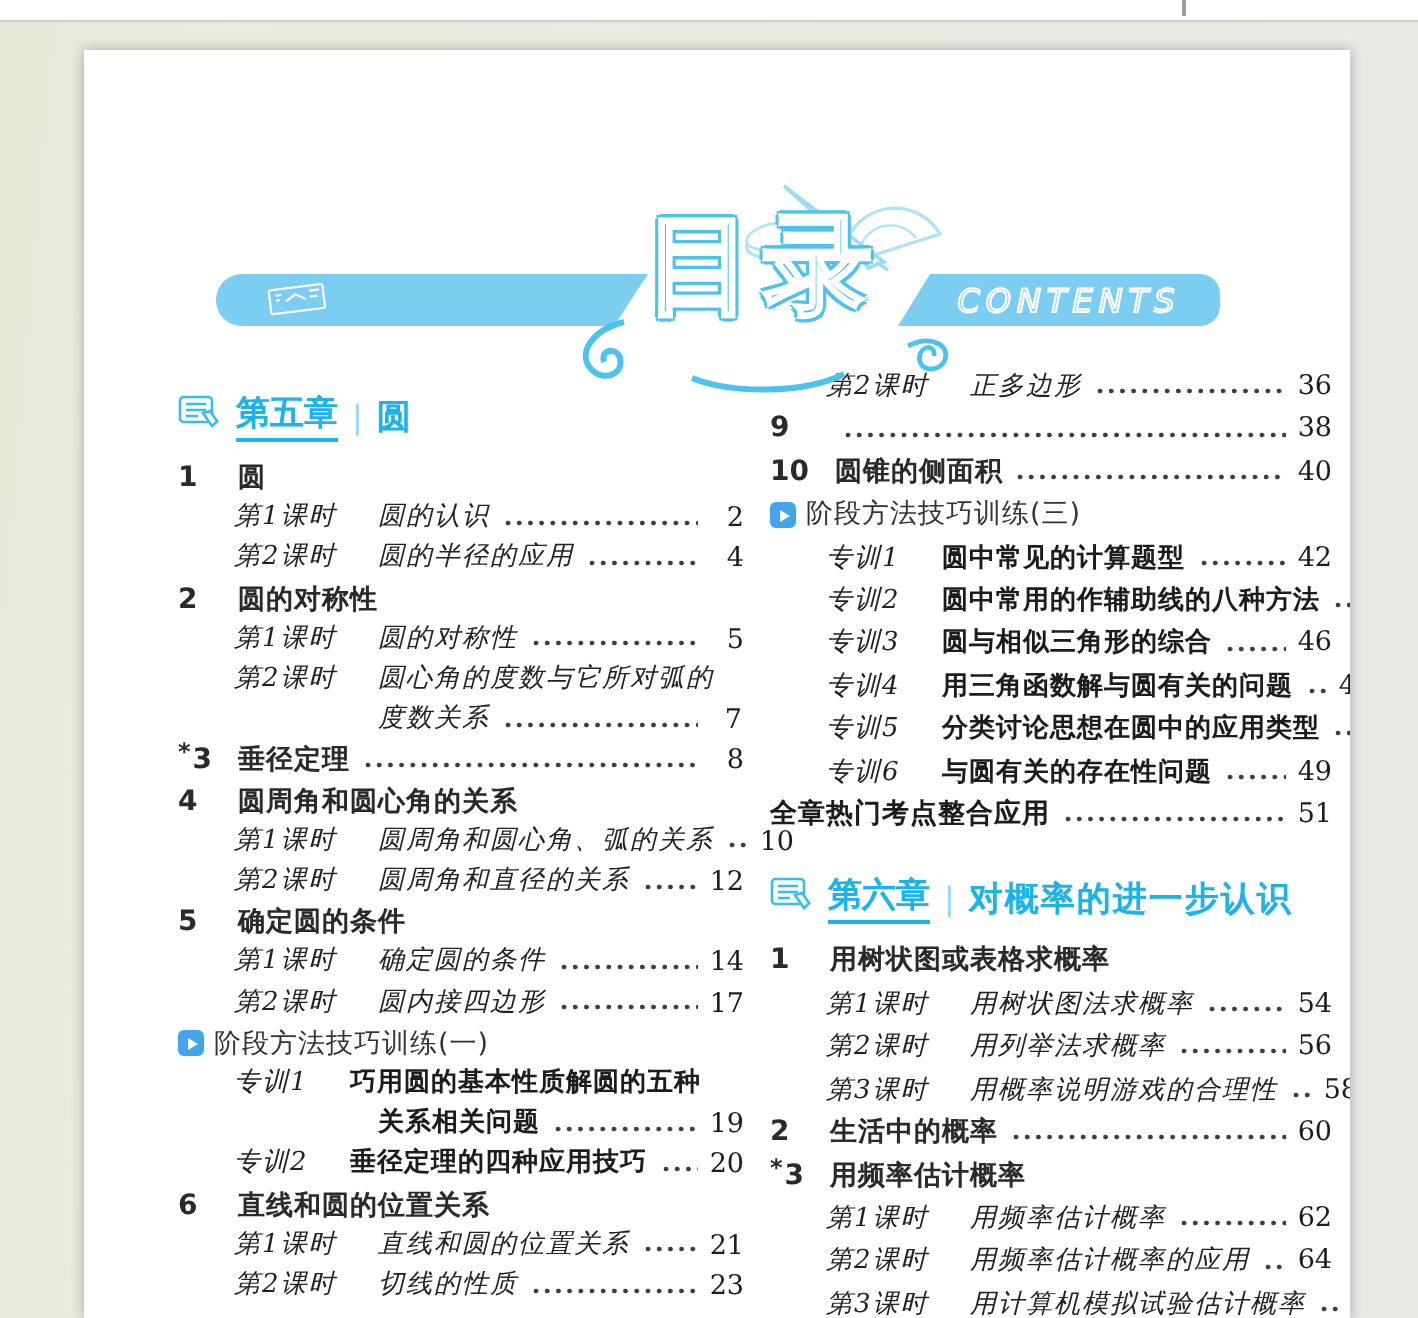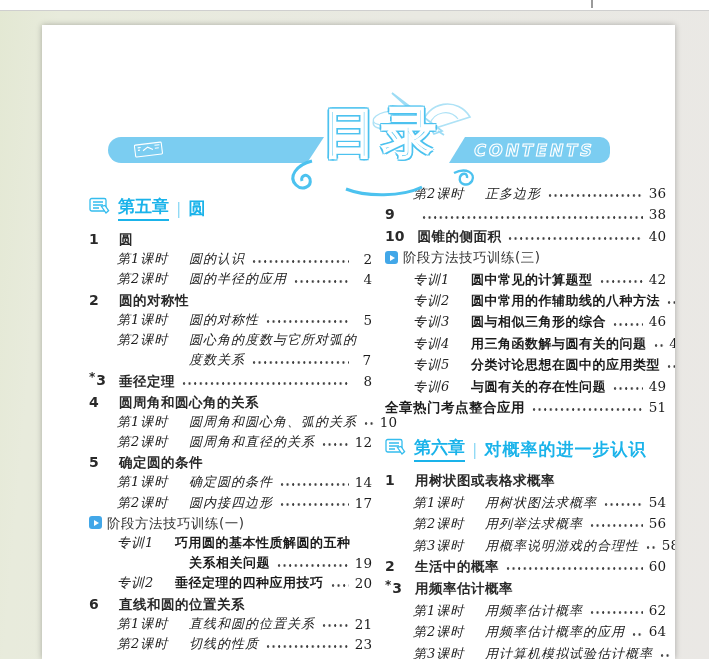--- a/index.html
+++ b/index.html
@@ -24,41 +24,41 @@
     clip-path:polygon(0 0,100% 0,calc(100% - 17px) 100%,0 100%);
     display:flex;align-items:center;
   }
   .band-right{
     left:407px;width:161px;border-radius:0 10px 10px 0;
     clip-path:polygon(16px 0,100% 0,100% 100%,0 100%);
     display:flex;align-items:center;justify-content:center;
   }
   .envelope{margin-left:26px;transform:rotate(-7deg);}
   .contents-text{
-    font-style:italic;font-weight:700;font-size:16px;letter-spacing:3px;
+    font-style:italic;font-weight:400;font-size:16px;letter-spacing:3px;
     color:transparent;-webkit-text-stroke:1.1px #ffffff;padding-left:10px;
   }
   .logo-cn{
     position:absolute;left:252px;top:78px;width:176px;text-align:center;
     font-weight:900;font-size:54px;line-height:60px;letter-spacing:5px;
     color:#4cc2ef;-webkit-text-stroke:1.6px #ffffff;z-index:3;
     text-shadow:2.4px 0 0 #4cc2ef,-2.4px 0 0 #4cc2ef,0 2.4px 0 #4cc2ef,0 -2.4px 0 #4cc2ef,
       1.8px 1.8px 0 #4cc2ef,-1.8px 1.8px 0 #4cc2ef,1.8px -1.8px 0 #4cc2ef,-1.8px -1.8px 0 #4cc2ef;
   }
   .logo-swirl{position:absolute;left:244px;top:128px;z-index:2;}
   .doodle{position:absolute;left:292px;top:66px;z-index:1;}
 
   
   .col{position:absolute;color:#222;}
   .col-left{left:47px;top:168px;width:283px;}
   .col-right{left:343px;top:158px;width:281px;}
   .col-left .row{line-height:20.2px;}
   .col-right .row{line-height:21.4px;}
 
-  .row{display:flex;align-items:center;font-size:13px;white-space:nowrap;}
+  .row{display:flex;align-items:flex-start;font-size:13px;white-space:nowrap;}
   .kai{font-family:"DejaVu Serif","Liberation Serif",serif;font-style:italic;}
   .hei{font-family:"DejaVu Sans","Liberation Sans",sans-serif;}
 
   .chapter-head{display:flex;align-items:center;height:30px;margin-bottom:6px;}
   .chapter-head.later{margin-top:16px;}
   .chap-icon{flex:none;margin-right:7px;}
   .chap-num{font-size:17px;font-weight:800;color:#1ab3ea;border-bottom:2px solid #1ab3ea;padding-bottom:1px;}
   .chap-sep{color:#8fd9f5;font-size:16px;font-weight:400;margin:0 7px;}
   .chap-title{font-size:17px;font-weight:800;color:#1ab3ea;letter-spacing:1px;}
 

